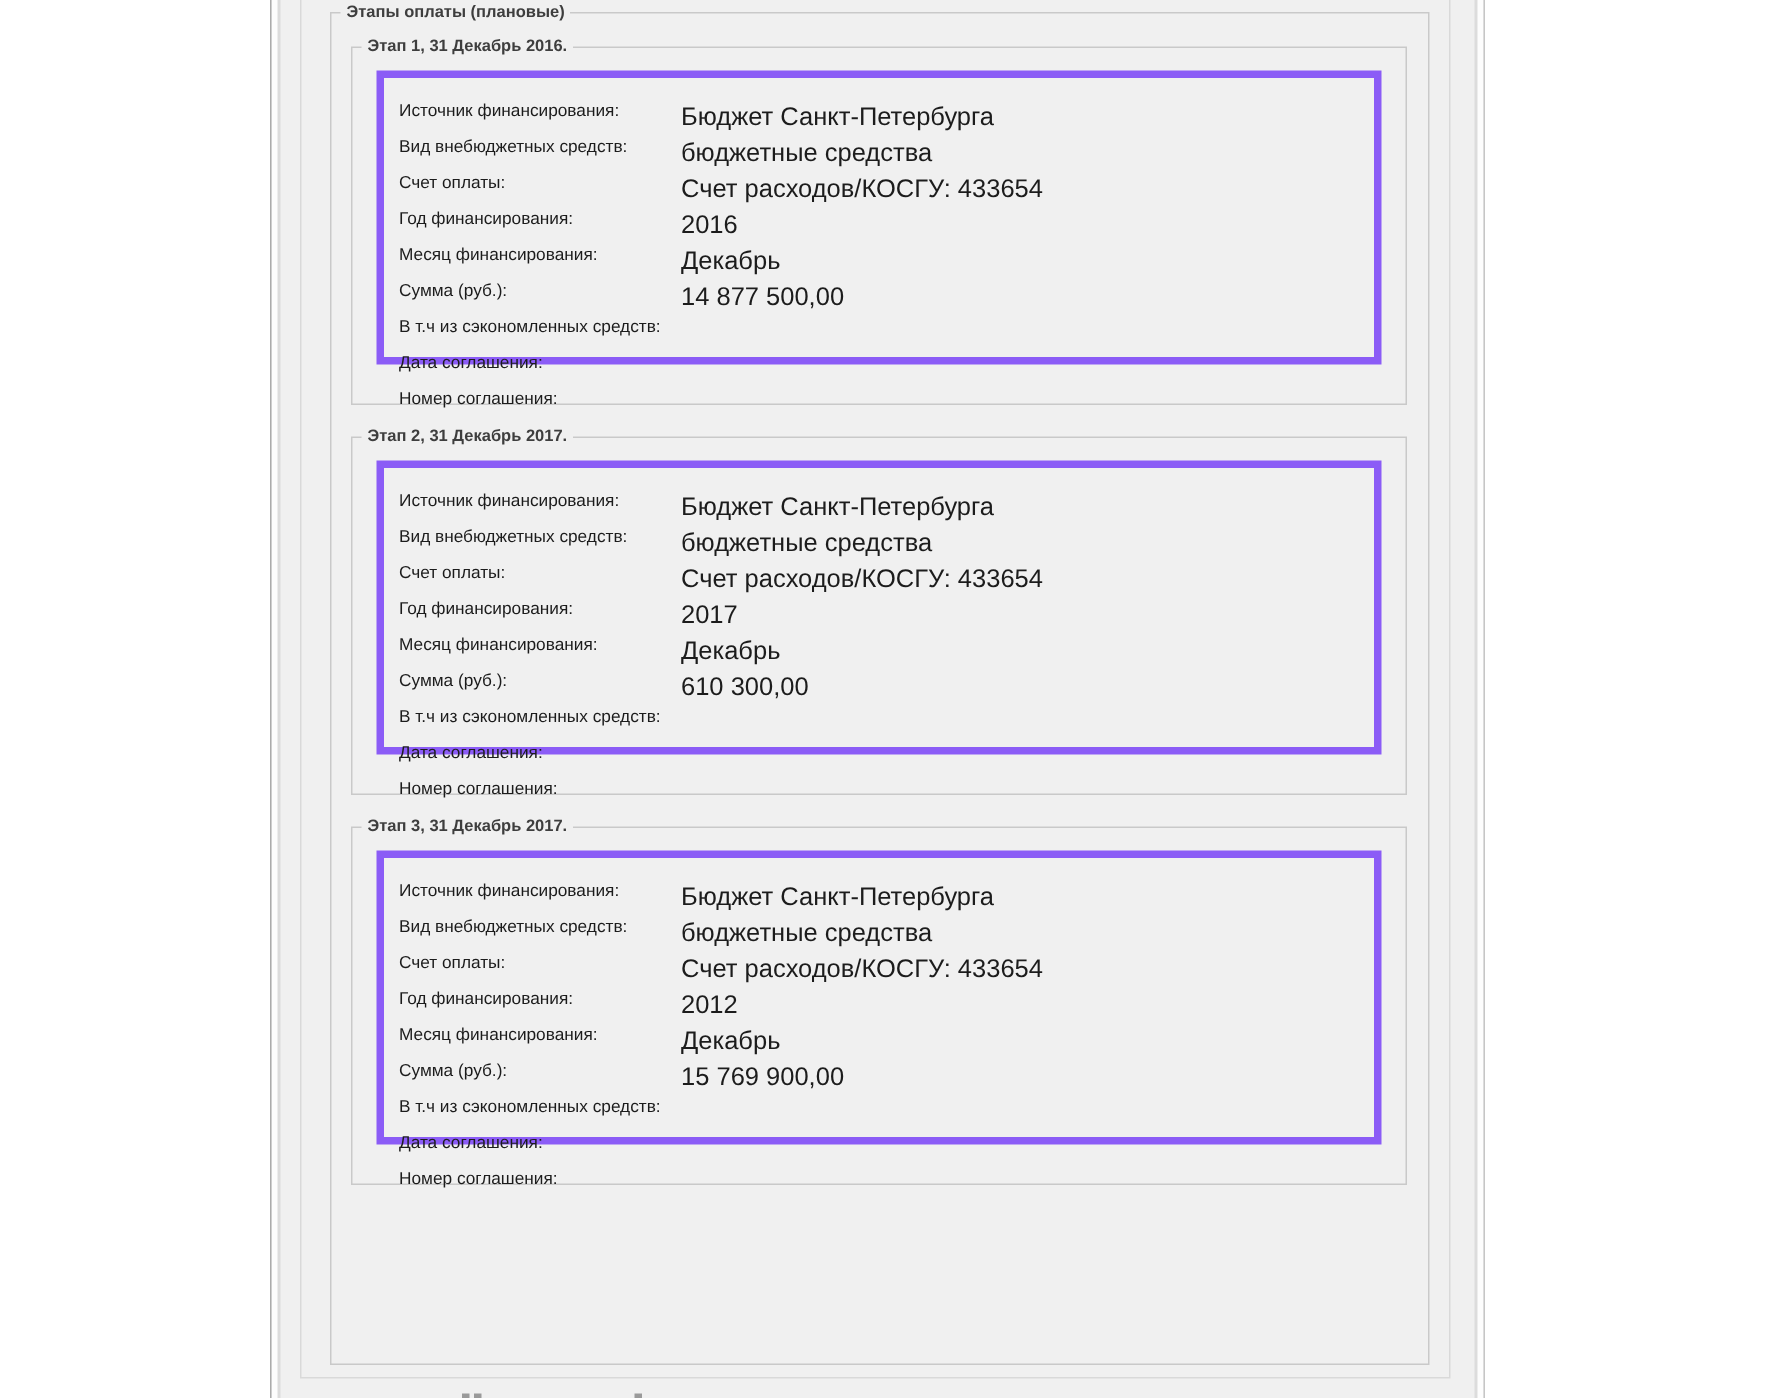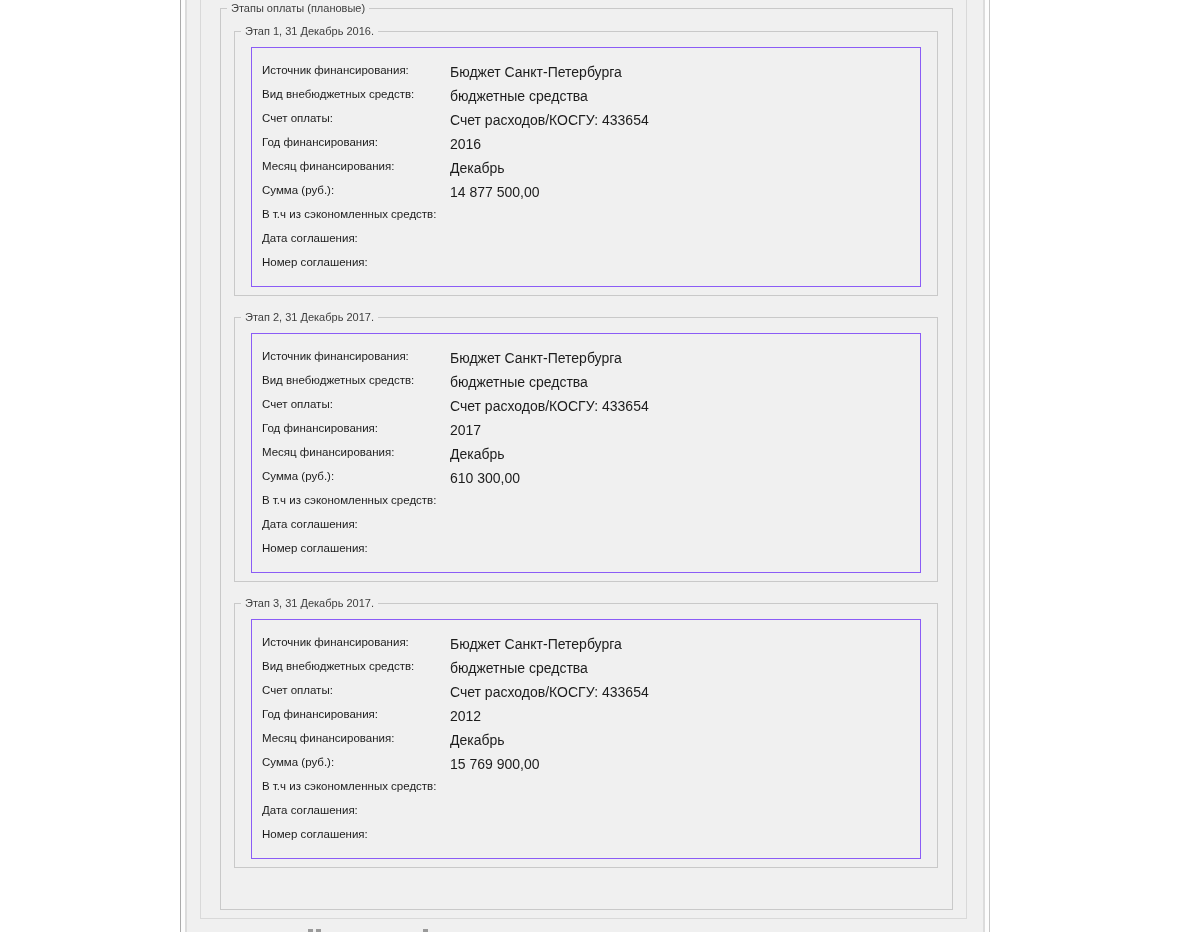--- a/index.html
+++ b/index.html
@@ -31,51 +31,51 @@
     background:#f0f0f0;
   }
   .fs-outer {
     position:absolute; left:39px; top:8px;
     width:733px; height:902px;
   }
   .legend {
     position:absolute; top:-7px; left:6px;
     background:#f0f0f0;
     padding:0 4px;
-    font-size:11px; font-weight:normal;
+    font-size:11px; font-weight:bold;
     color:#3e3e3e;
     white-space:nowrap;
     line-height:13px;
   }
   .fs-stage {
     margin:22px 14px 0 13px;
-    padding-bottom:8px;
+    padding-bottom:26px;
   }
   .fs-stage + .fs-stage { margin-top:21px; }
   .stage-box {
     margin:15px 16px 0 16px;
-    border:1px solid #8b5cf6;
-    background:#f0f0f0;
-    height:240px;
+    border:5px solid #8b5cf6;
+    background:#f0f0f0;
+    height:196px;
     padding:16px 10px 6px 10px;
   }
   .row {
     height:24px;
     display:flex;
     align-items:flex-start;
   }
   .lbl {
     width:188px;
     flex:0 0 188px;
     font-size:11.5px;
     color:#1c1c1c;
     white-space:nowrap;
   }
   .val {
-    font-size:14px;
+    font-size:17px;
     color:#1c1c1c;
     white-space:nowrap;
   }
   .frag {
     position:absolute;
     height:3px; width:5px;
     background:#9a9a9a;
   }
 </style>
 </head>

